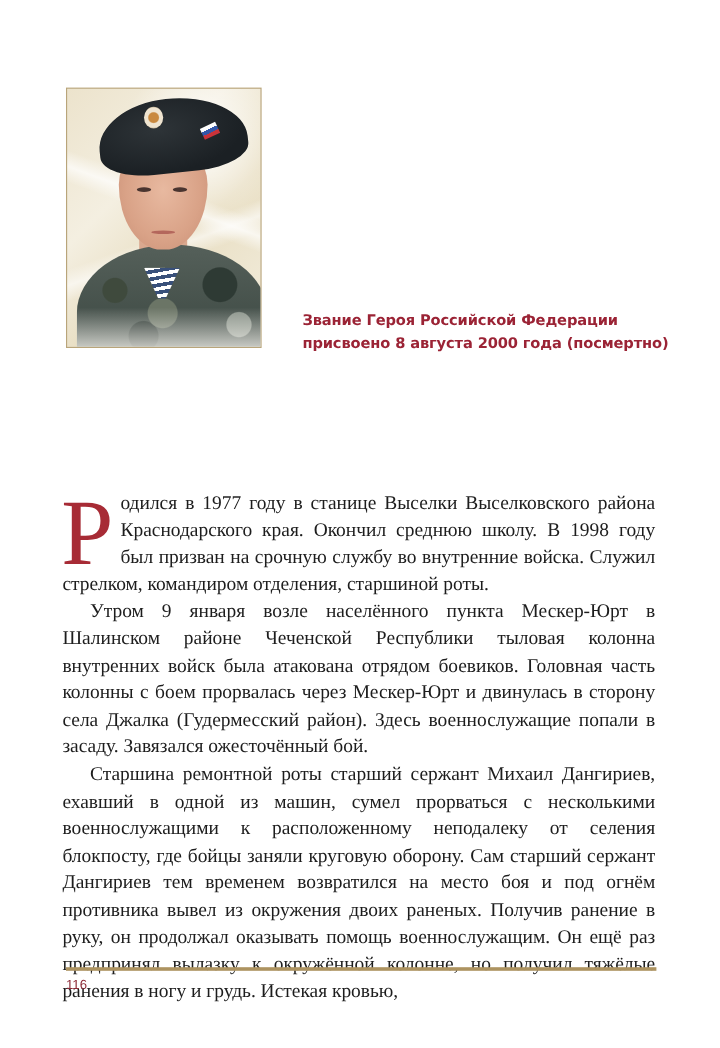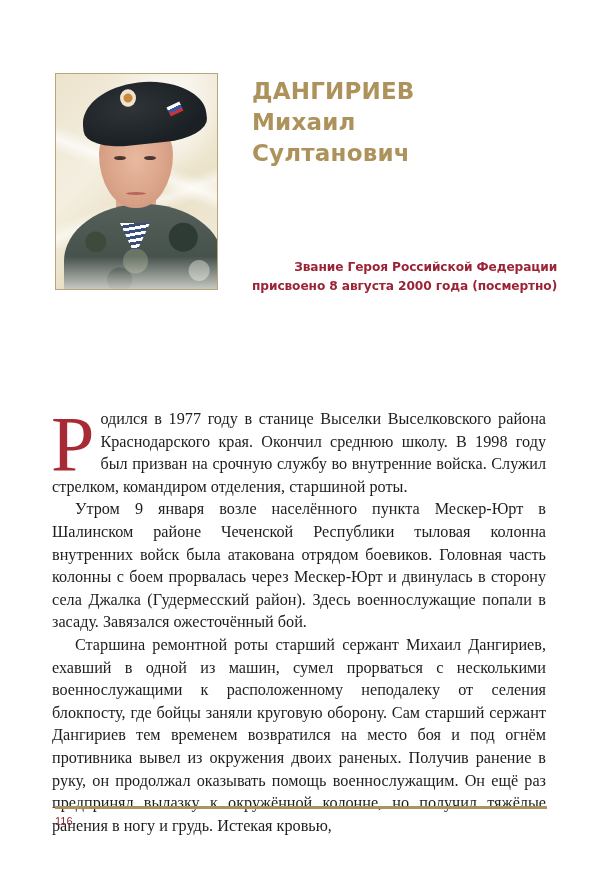--- a/index.html
+++ b/index.html
@@ -145,21 +145,21 @@
       position: absolute;
       left: 252px;
       top: 258px;
       font-family: "DejaVu Sans", sans-serif;
       font-weight: bold;
       color: #9b2335;
       font-size: 12.2px;
       line-height: 19px;
       letter-spacing: -0.1px;
     }
-    .award div { white-space: nowrap; text-align: right; }
+    .award div { white-space: nowrap; }
 
     
     .body-text {
       position: absolute;
       left: 52px;
       top: 408px;
       width: 494px;
       font-family: "Liberation Serif", serif;
       font-size: 16.2px;
       line-height: 22.6px;
@@ -213,25 +213,20 @@
     <div class="vest"></div>
     <div class="face"></div>
     <div class="eye l"></div>
     <div class="eye r"></div>
     <div class="mouth"></div>
     <div class="beret"></div>
     <div class="badge"></div>
     <div class="flag"></div>
   </div>
 
-  <div class="name-block">
-    <div>ДАНГИРИЕВ</div>
-    <div>Михаил</div>
-    <div>Султанович</div>
-  </div>
 
   <div class="award">
     <div>Звание Героя Российской Федерации</div>
     <div>присвоено 8 августа 2000 года (посмертно)</div>
   </div>
 
   <div class="body-text">
     <p class="first"><span class="drop-cap">Р</span><span>одился в 1977 году в станице Выселки Выселковского района Краснодарского края. Окончил среднюю школу. В 1998 году был призван на срочную службу во внутренние войска. Служил стрелком, командиром отделения, старшиной роты.</span></p>
     <p>Утром 9 января возле населённого пункта Мескер-Юрт в Шалинском районе Чеченской Республики тыловая колонна внутренних войск была атакована отрядом боевиков. Головная часть колонны с боем прорвалась через Мескер-Юрт и двинулась в сторону села Джалка (Гудермесский район). Здесь военнослужащие попали в засаду. Завязался ожесточённый бой.</p>
     <p>Старшина ремонтной роты старший сержант Михаил Дангириев, ехавший в одной из машин, сумел прорваться с несколькими военнослужащими к расположенному неподалеку от селения блокпосту, где бойцы заняли круговую оборону. Сам старший сержант Дангириев тем временем возвратился на место боя и под огнём противника вывел из окружения двоих раненых. Получив ранение в руку, он продолжал оказывать помощь военнослужащим. Он ещё раз предпринял вылазку к окружённой колонне, но получил тяжёлые ранения в ногу и грудь. Истекая кровью,</p>

